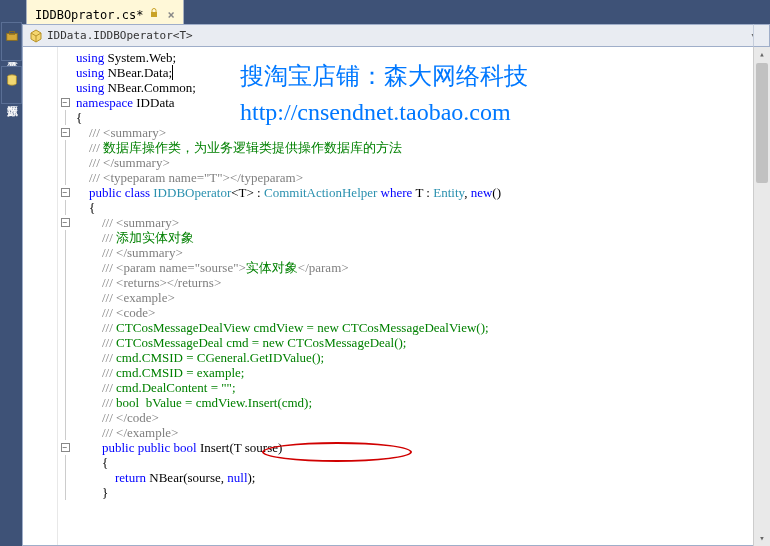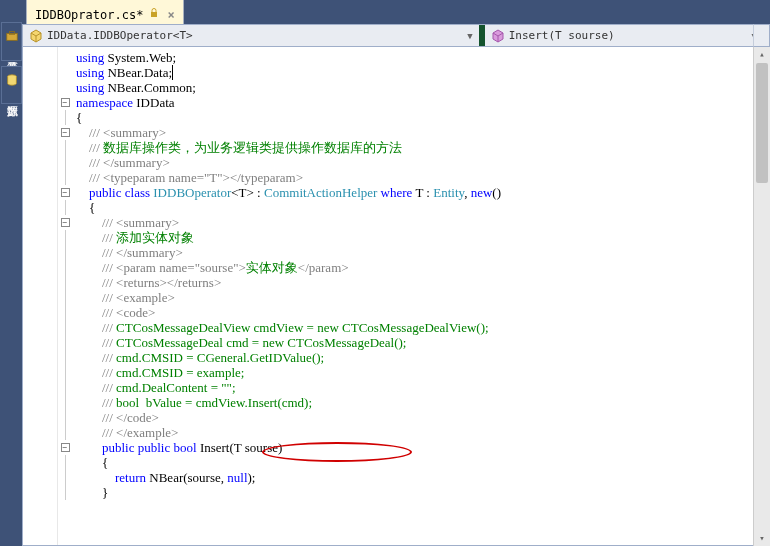--- a/index.html
+++ b/index.html
@@ -73,28 +73,20 @@
 
 <div class="navbar">
 <div class="nav-dd">
 <svg class="cube" viewBox="0 0 14 14">
           <path d="M7 1l5 3v6l-5 3-5-3V4z" fill="#f5d66e" stroke="#b8932a"></path>
           <path d="M2 4l5 3 5-3M7 7v6" stroke="#b8932a" fill="none"></path>
         </svg>
 <span class="txt">IDData.IDDBOperator&lt;T&gt;</span>
 <span class="arr">▼</span>
 </div>
-<div class="nav-dd" style="flex:0.6">
-<svg class="cube" viewBox="0 0 14 14">
-          <path d="M7 1l5 3v6l-5 3-5-3V4z" fill="#d99bdc" stroke="#a557ac"></path>
-          <path d="M2 4l5 3 5-3M7 7v6" stroke="#a557ac" fill="none"></path>
-        </svg>
-<span class="txt">Insert(T sourse)</span>
-<span class="arr">▼</span>
-</div>
 </div>
 <div class="split"></div>
 
 <div class="editor">
 <div class="gutter"></div>
 <div class="fold">
 <div class="fl"></div>
         <div class="fl"></div>
         <div class="fl"></div>
 <div class="fl">
@@ -212,17 +204,19 @@
 </div>
 </div>
 
 <div class="scroll-v">
 <div class="arw up">▴</div>
 <div class="thumb"></div>
 <div class="arw dn">▾</div>
 </div>
 
 <div class="watermark">
+<div>搜淘宝店铺：森大网络科技</div>
+<div>http://cnsendnet.taobao.com</div>
 </div>
 
 <div class="circle" style="left:262px;top:442px"></div>
 
 </div>
 
 </body></html>

